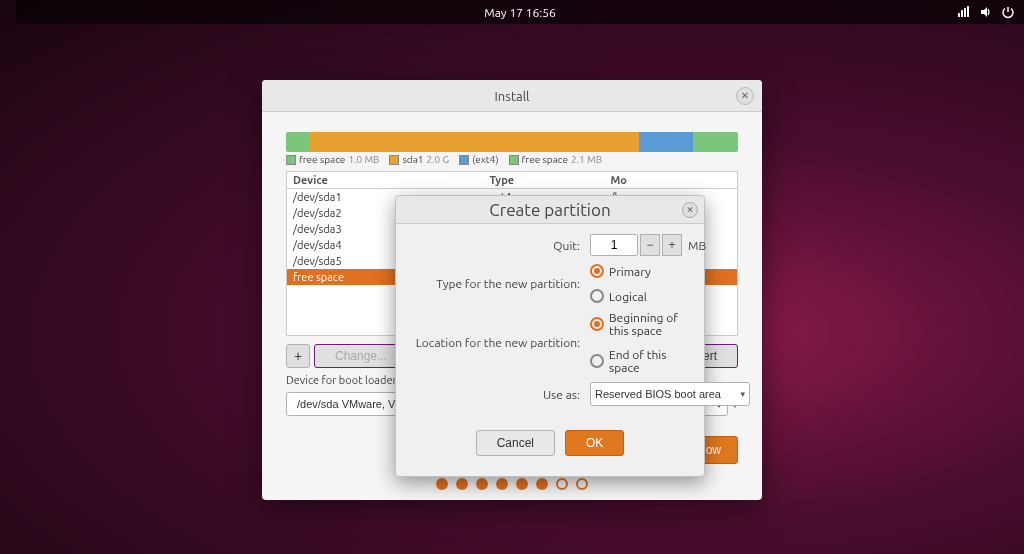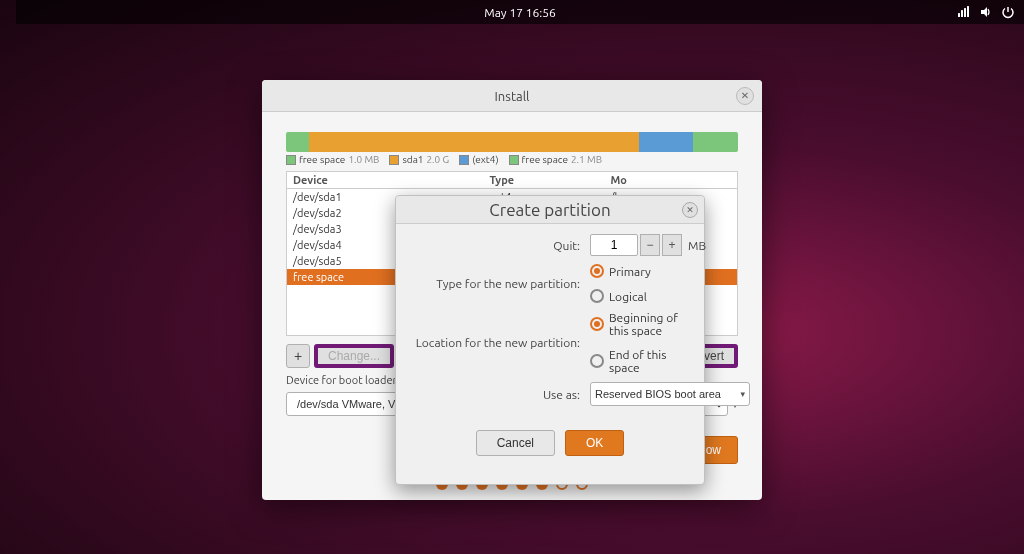--- a/index.html
+++ b/index.html
@@ -186,23 +186,23 @@
       border-radius: 3px;
       cursor: pointer;
       font-size: 14px;
       display: flex;
       align-items: center;
       justify-content: center;
       color: #444;
     }
     .btn-label {
       height: 24px;
-      padding: 0 10px;
+      padding: 0 20px;
       background: #e0e0e0;
-      border: 4px solid #701a75;
+      border: 1px solid #701a75;
       border-radius: 3px;
       cursor: pointer;
       font-size: 12px;
       display: flex;
       align-items: center;
       color: #444;
     }
     .btn-label.disabled { color: #aaa; }
 
     .bootloader-row {
@@ -416,21 +416,21 @@
       right: 5px;
       font-size: 9px;
       color: #555;
       pointer-events: none;
     }
 
     .dialog-footer {
       display: flex;
       justify-content: center;
       gap: 10px;
-      padding: 6px 14px 28px;
+      padding: 6px 14px 20px;
     }
     .btn-dialog {
       height: 26px;
       padding: 0 20px;
       border: 1px solid #b0b0b0;
       border-radius: 3px;
       background: #e8e8e8;
       font-size: 12px;
       cursor: pointer;
       color: #333;

